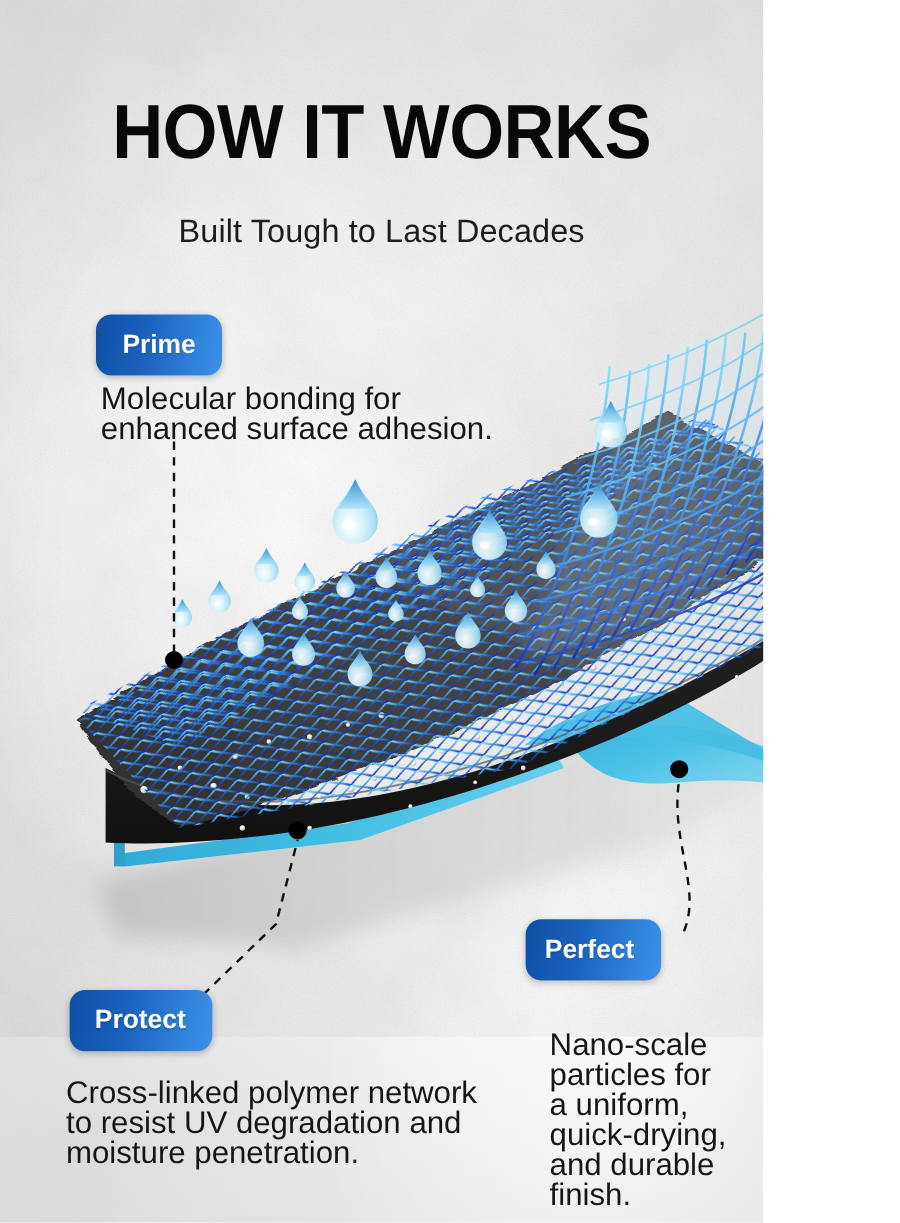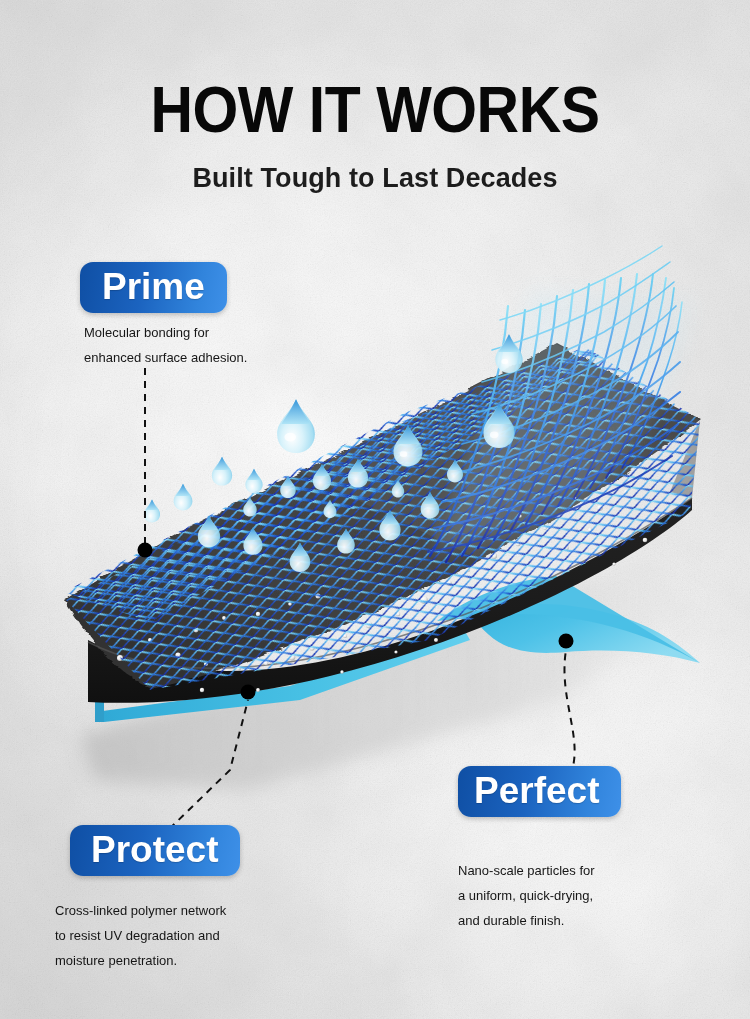--- a/index.html
+++ b/index.html
@@ -2,21 +2,21 @@
 <html><head>
 <meta charset="utf-8">
 <style>
   html, body {
     margin: 0;
     padding: 0;
     background: #ffffff;
   }
   #poster {
     position: relative;
-    width: 750px;
+    width: 636px;
     height: 1019px;
     overflow: hidden;
     font-family: "Liberation Sans", sans-serif;
     background:
       radial-gradient(ellipse 70% 55% at 38% 42%, rgba(255,255,255,0.95) 0%, rgba(255,255,255,0.0) 70%),
       radial-gradient(ellipse 60% 50% at 85% 88%, rgba(255,255,255,0.85) 0%, rgba(255,255,255,0.0) 72%),
       radial-gradient(ellipse 90% 70% at 10% 95%, rgba(222,222,222,0.75) 0%, rgba(255,255,255,0.0) 70%),
       linear-gradient(160deg, #e9e9e9 0%, #f2f2f2 28%, #ececec 52%, #f5f5f5 75%, #eeeeee 100%);
   }
   
@@ -45,59 +45,59 @@
     font-size: 64px;
     line-height: 64px;
     font-weight: 700;
     letter-spacing: -0.5px;
     color: #080808;
     font-family: "Liberation Sans Narrow", "Liberation Sans", sans-serif;
     transform: scaleX(0.92);
     transform-origin: center;
   }
   #subtitle {
-    top: 162px;
+    top: 177px;
     font-size: 27px;
     line-height: 32px;
-    font-weight: 700;
+    font-weight: 400;
     color: #1d1d1d;
     letter-spacing: 0.1px;
   }
 
   
   .badge {
     position: absolute;
     display: inline-block;
     border-radius: 13px;
     background: linear-gradient(100deg, #0f4fa4 0%, #1b63bf 42%, #3184dc 80%, #3e90e8 100%);
     box-shadow: 0 2px 5px rgba(0,0,0,0.22);
     color: #ffffff;
     font-weight: 700;
-    font-size: 37px;
+    font-size: 22px;
     line-height: 29px;
     padding: 10px 22px 12px 22px;
     text-shadow: 0 1px 1px rgba(0,0,0,0.18);
     white-space: nowrap;
   }
   .calloutText {
     position: absolute;
-    font-size: 13px;
+    font-size: 26px;
     line-height: 25px;
     color: #161616;
     font-weight: 400;
     white-space: pre-line;
   }
 
   #badge-prime   { left: 80px;  top: 262px; }
   #text-prime    { left: 84px;  top: 320px; }
 
-  #badge-protect { left: 70px;  top: 825px; padding-left: 21px; }
+  #badge-protect { left: 58px;  top: 825px; padding-left: 21px; }
   #text-protect  { left: 55px;  top: 882px; margin-top: 16px; }
 
-  #badge-perfect { left: 458px; top: 766px; padding-left: 16px; }
+  #badge-perfect { left: 438px; top: 766px; padding-left: 16px; }
   #text-perfect  { left: 458px; top: 822px; margin-top: 36px; }
 
   
   #art {
     position: absolute;
     left: 0; top: 0;
     width: 750px;
     height: 1019px;
     pointer-events: none;
   }

